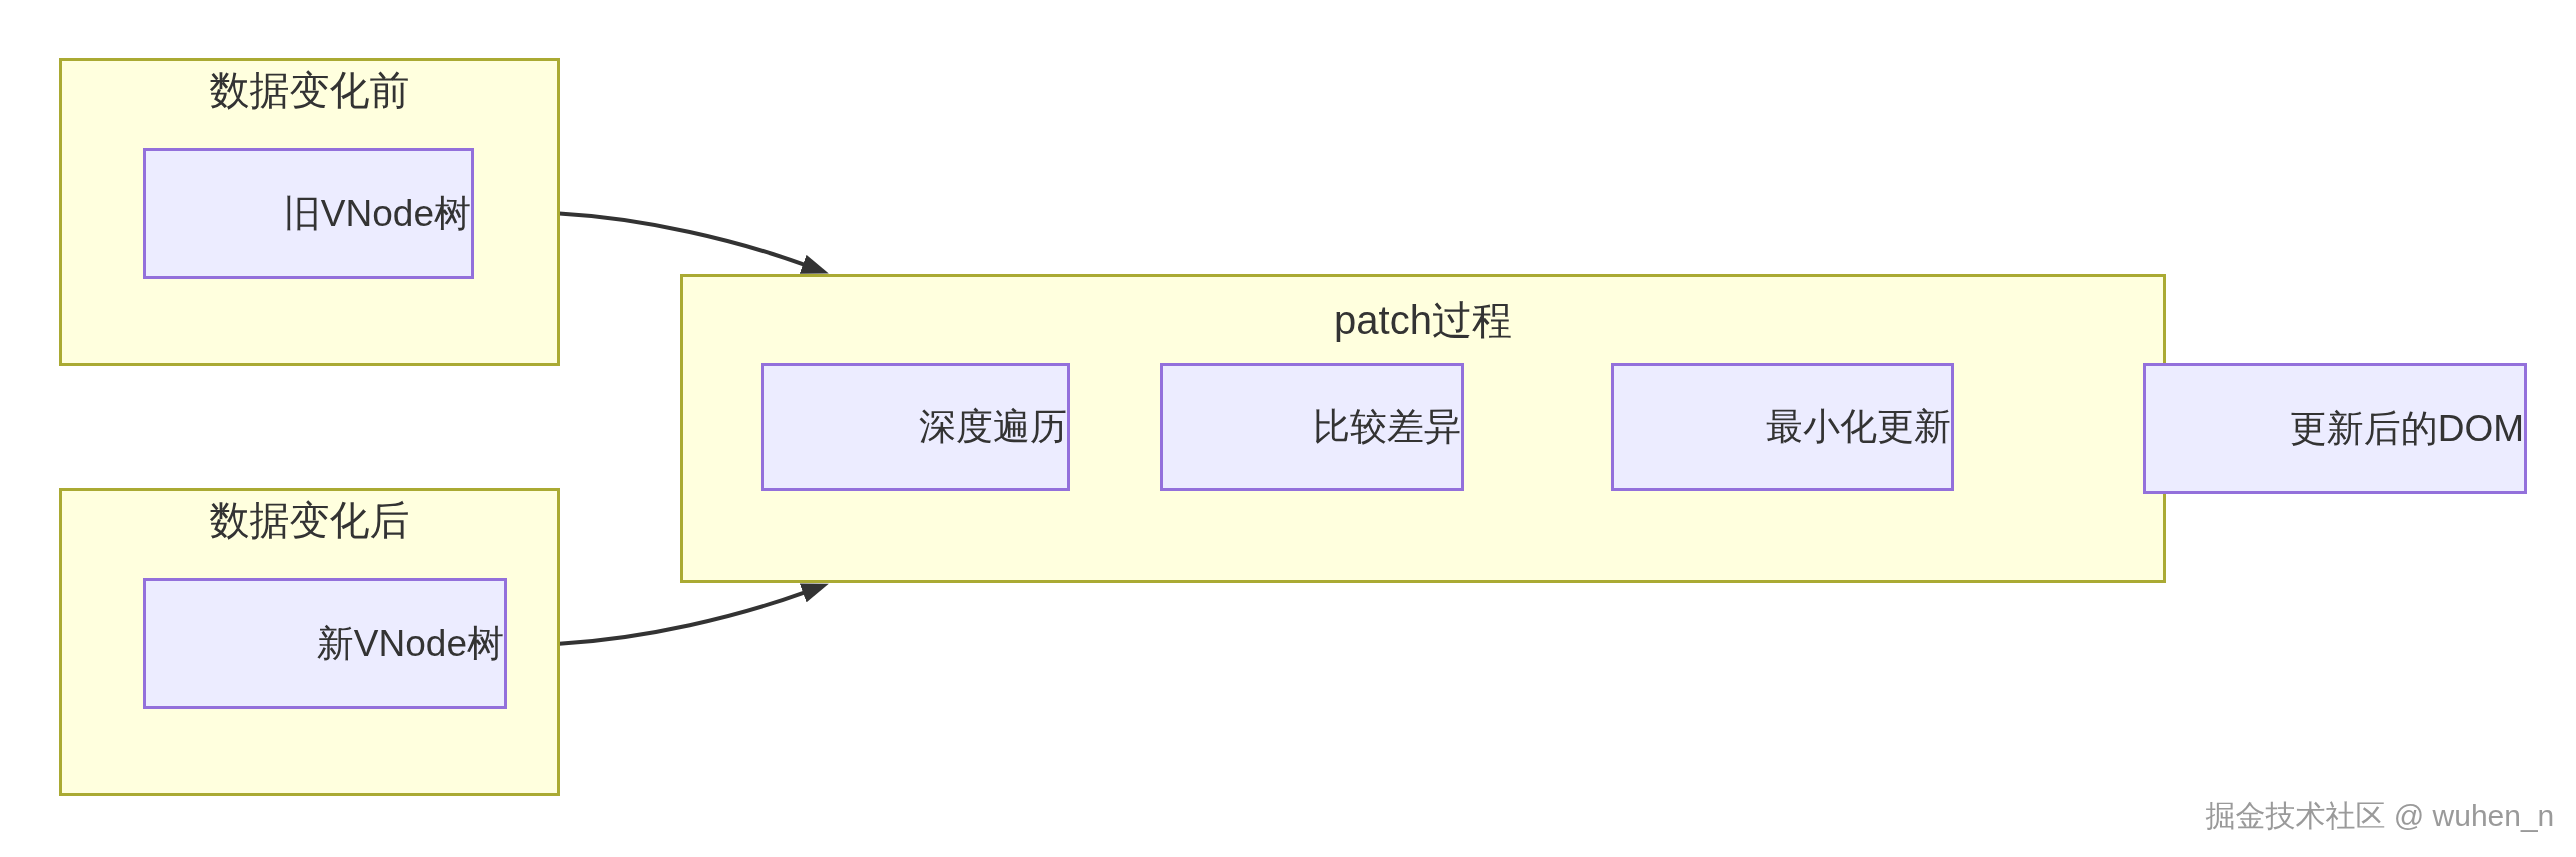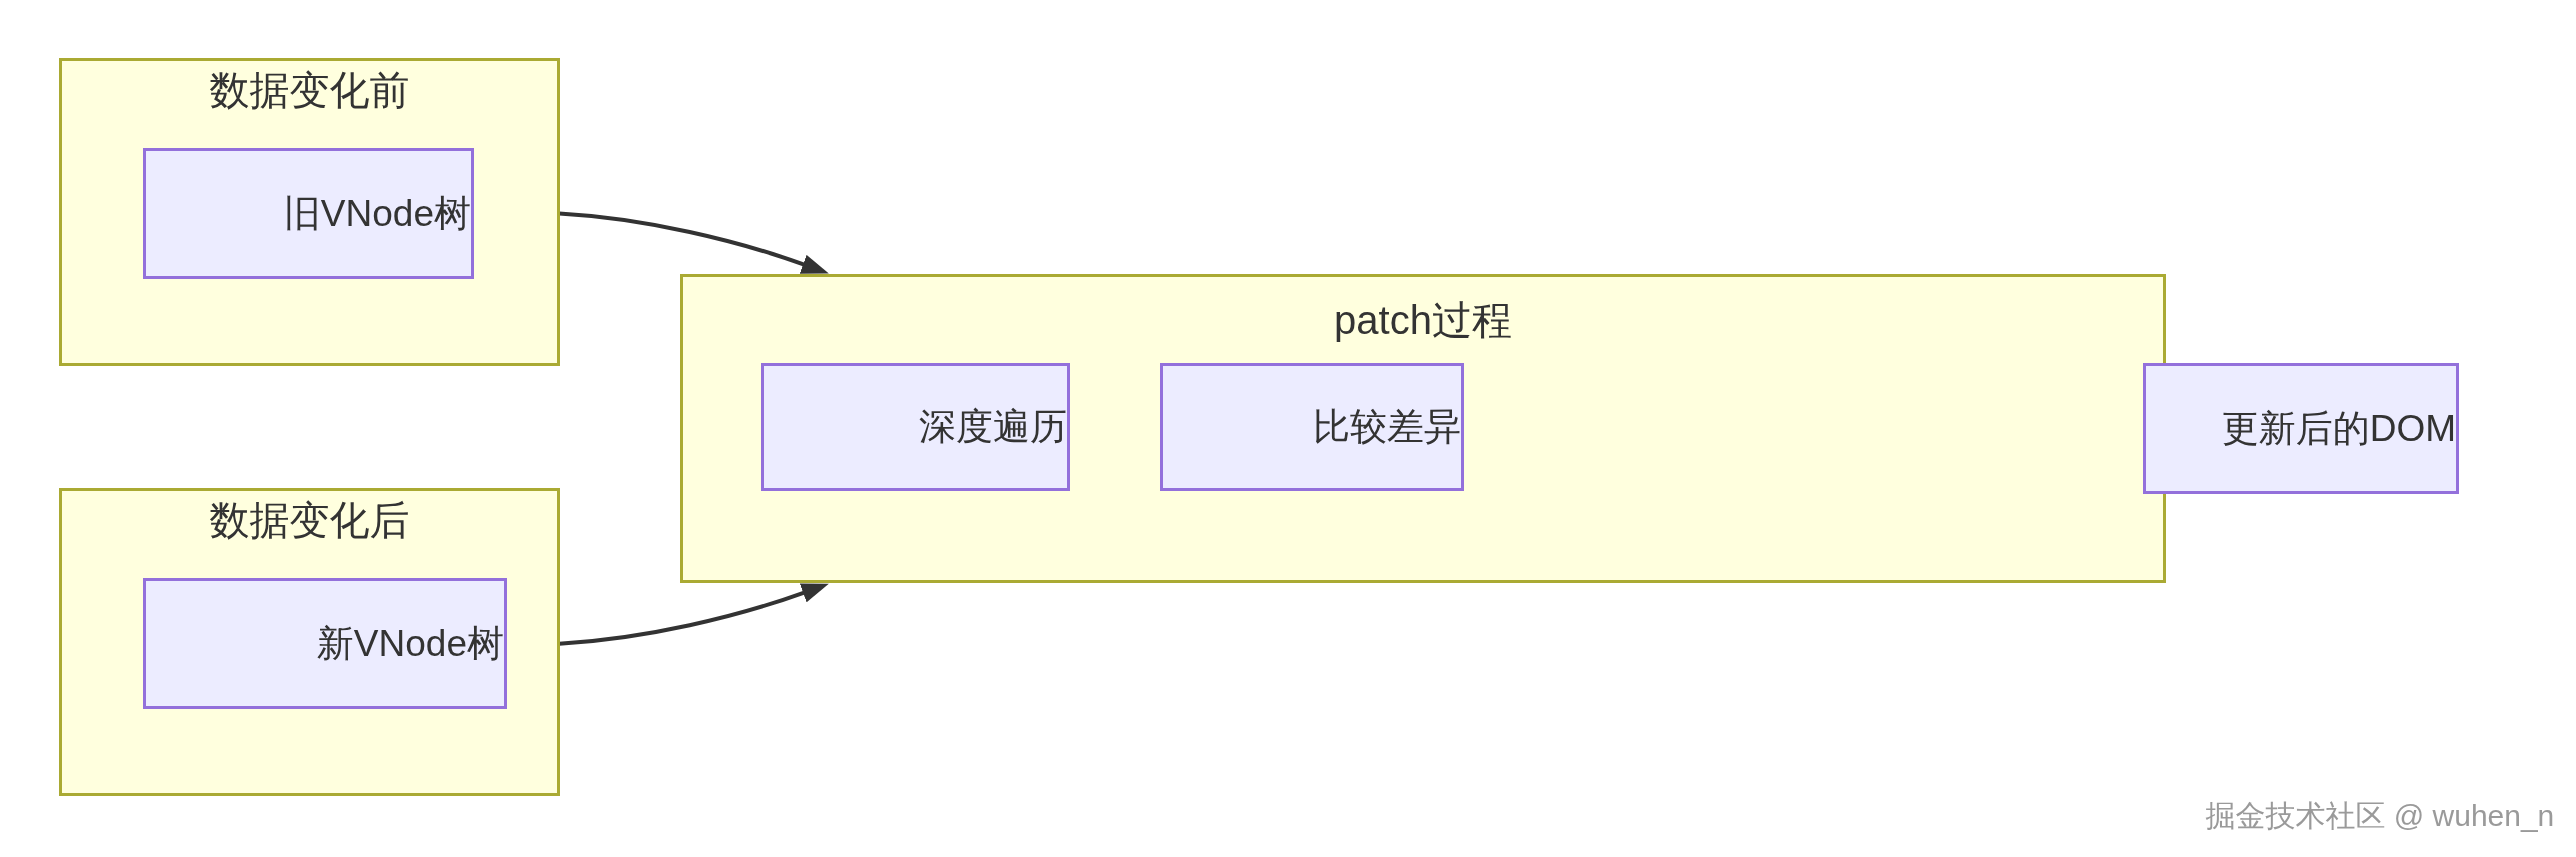--- a/index.html
+++ b/index.html
@@ -54,21 +54,21 @@
   #cluster-after{left:59px;top:488px;width:501px;height:308px;}
   #cluster-after .cluster-title{top:4.8px;}
   #node-new-vnode{left:81px;top:87px;width:364px;height:131px;}
 
   #cluster-patch{left:680px;top:274px;width:1486px;height:309px;}
   #cluster-patch .cluster-title{top:19px;}
   #node-traverse{left:78px;top:86px;width:309px;height:128px;}
   #node-diff{left:477px;top:86px;width:304px;height:128px;}
   #node-minimal{left:928px;top:86px;width:343px;height:128px;}
 
-  #node-updated-dom{left:2143px;top:363px;width:316px;height:131px;}
+  #node-updated-dom{left:2143px;top:363px;width:384px;height:131px;}
 
   .edges-layer{
     position:absolute;inset:0;
     width:2576px;height:858px;
     pointer-events:none;
   }
   .edge{
     fill:none;
     stroke:var(--arrow);
     stroke-width:5px;
@@ -115,20 +115,23 @@
   </div>
 
   <div class="cluster" id="cluster-patch">
     <div class="cluster-title">patch过程</div>
     <div class="node" id="node-traverse">
       <span class="node-label">深度遍历</span>
     </div>
     <div class="node" id="node-diff">
       <span class="node-label">比较差异</span>
     </div>
+    <div class="node" id="node-minimal">
+      <span class="node-label">最小化更新</span>
+    </div>
   </div>
 
   <div class="node" id="node-updated-dom">
     <span class="node-label">更新后的DOM</span>
   </div>
 
   <div class="watermark">掘金技术社区 @ wuhen_n</div>
 
 </div>
 

